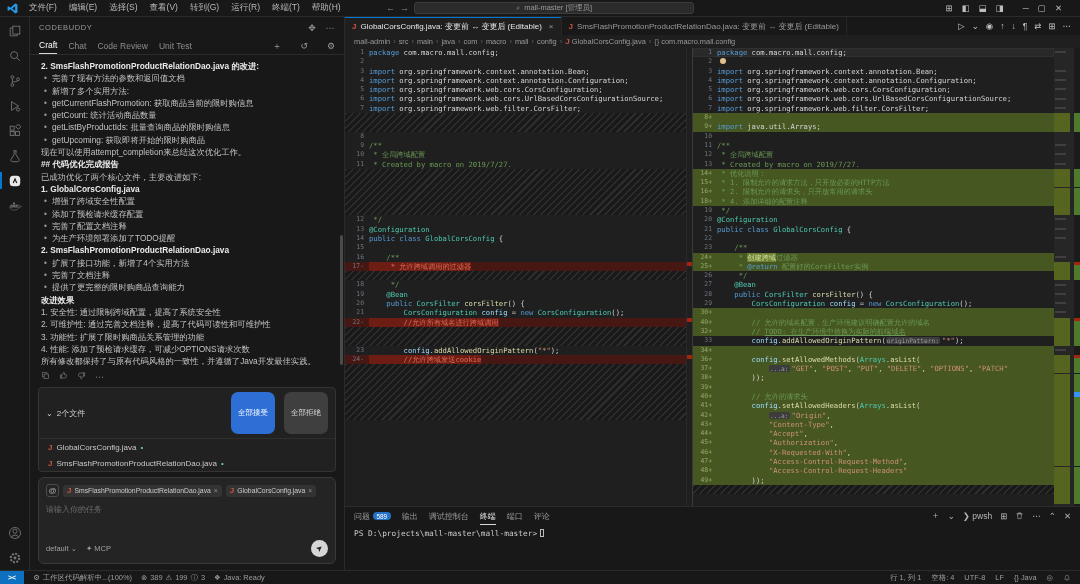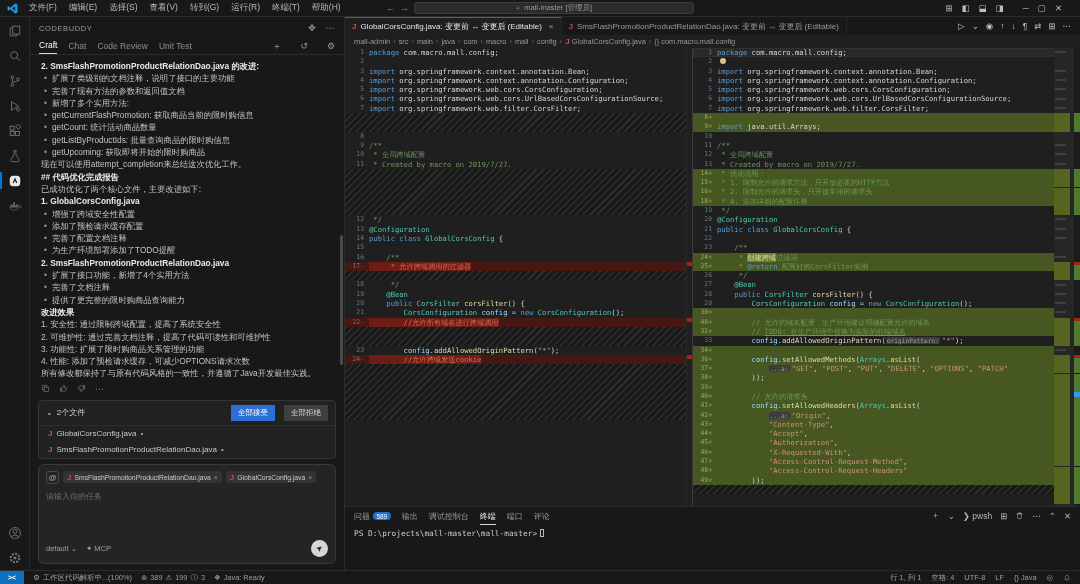--- a/index.html
+++ b/index.html
@@ -18,38 +18,38 @@
 
 .main{display:flex;height:553px}
 .abar{width:30px;background:#181818;border-right:1px solid #2b2b2b;display:flex;flex-direction:column;align-items:center;padding-top:1px}
 .ab{width:30px;height:25px;display:flex;align-items:center;justify-content:center;color:#767676;position:relative}
 .ab.active{color:#e9e9e9}
 .ab.active::before{content:"";position:absolute;left:0;top:4px;bottom:4px;width:2px;background:#0078d4}
 .ab svg{width:14px;height:14px}
 .abspacer{flex:1}
 
 .panel{width:315px;background:#181818;border-right:1px solid #2b2b2b;display:flex;flex-direction:column;overflow:hidden}
-.phead{display:flex;align-items:center;padding:6px 9px 2px;font-size:7.5px;letter-spacing:.6px;color:#9a9a9a}
+.phead{display:flex;padding:6px 9px 2px;font-size:7.5px;letter-spacing:.6px;color:#9a9a9a}
 .grow{flex:1}
 .picon{color:#9a9a9a;margin-left:9px;font-size:9px}
 .ptabs{display:flex;gap:11px;padding:3px 9px 0;border-bottom:1px solid #2b2b2b;font-size:8.5px;align-items:center}
 .ptab{padding:2px 0 3px;color:#8d8d8d;white-space:nowrap}
 .ptab.active{color:#fff;border-bottom:1px solid #d7d7d7}
 .ptabicon{color:#9a9a9a;margin-left:8px;font-size:9px}
 .chat{padding:5px 11px 0;font-size:8.3px;line-height:12.3px;color:#c3c3c3;position:relative;overflow:hidden}
 .msg{white-space:nowrap;overflow:hidden}
 .msg.b{color:#eaeaea;font-weight:700}
 .msg.li{padding-left:11px;position:relative}
 .msg.li::before{content:"•";position:absolute;left:3px;color:#999}
 .pscroll{position:absolute;right:1px;top:180px;width:3px;height:130px;background:#4a4a4a;border-radius:2px}
 .chatactions{display:flex;gap:9px;padding:4px 11px 2px;color:#8f8f8f;align-items:center;font-size:9px}
 .chatactions svg{width:9px;height:9px}
 .filescard{margin:3px 8px 0;background:#212121;border:1px solid #343434;border-radius:4px;font-size:8px}
 .fchead{display:flex;align-items:center;gap:4px;padding:4px 7px;border-bottom:1px solid #2e2e2e;color:#cfcfcf}
-.btn{border-radius:0;padding:3px 7px;font-size:7.5px;white-space:nowrap}
+.btn{border-radius:7px;padding:16px 7px;font-size:7.5px;white-space:nowrap}
 .btn.acc{background:#2e6fd6;color:#fff}
 .btn.rej{background:#3f3f3f;color:#ddd;margin-left:5px}
 .frow{display:flex;align-items:center;gap:4px;padding:3.5px 9px;color:#c9c9c9}
 .jicon{color:#d0533f;font-weight:700;font-size:8px}
 .dot{color:#73c991;font-size:8px}
 .inputcard{margin:5px 8px 6px;background:#242424;border:1px solid #3a3a3a;border-radius:6px;padding:6px 7px;display:flex;flex-direction:column;flex:1;min-height:0}
 .chiprow{display:flex;gap:4px;align-items:center;flex-wrap:nowrap;overflow:hidden}
 .atbtn{border:1px solid #4a4a4a;border-radius:3px;min-width:13px;height:13px;display:flex;align-items:center;justify-content:center;font-size:8px;color:#aaa}
 .chip{display:flex;align-items:center;gap:3px;background:#333;border-radius:3px;padding:1.5px 4px;font-size:6.8px;color:#ccc;white-space:nowrap}
 .chip .x{color:#909090}
@@ -231,21 +231,20 @@
           <span class="ptab">Chat</span>
           <span class="ptab">Code Review</span>
           <span class="ptab">Unit Test</span>
           <span class="grow"></span>
           <span class="ptabicon">＋</span>
           <span class="ptabicon">↺</span>
           <span class="ptabicon">⚙</span>
         </div>
       <div class="chat" id="chat">
         <div class="msg b">2. SmsFlashPromotionProductRelationDao.java 的改进:</div>
-          <div class="msg li">扩展了类级别的文档注释，说明了接口的主要功能</div>
           <div class="msg li">完善了现有方法的参数和返回值文档</div>
           <div class="msg li">新增了多个实用方法:</div>
           <div class="msg li">getCurrentFlashPromotion: 获取商品当前的限时购信息</div>
           <div class="msg li">getCount: 统计活动商品数量</div>
           <div class="msg li">getListByProductIds: 批量查询商品的限时购信息</div>
           <div class="msg li">getUpcoming: 获取即将开始的限时购商品</div>
           <div class="msg p">现在可以使用attempt_completion来总结这次优化工作。</div>
           <div class="msg b">## 代码优化完成报告</div>
           <div class="msg p">已成功优化了两个核心文件，主要改进如下:</div>
           <div class="msg b">1. GlobalCorsConfig.java</div>

